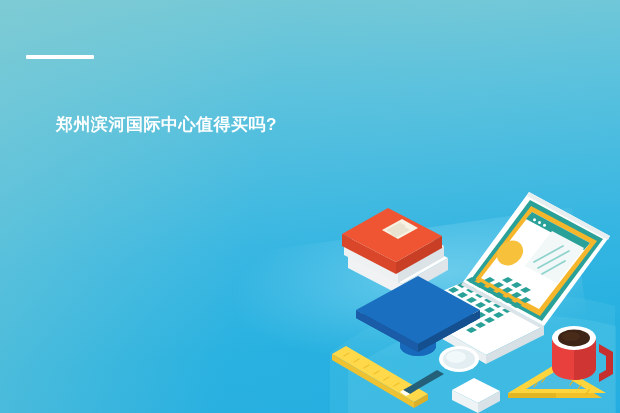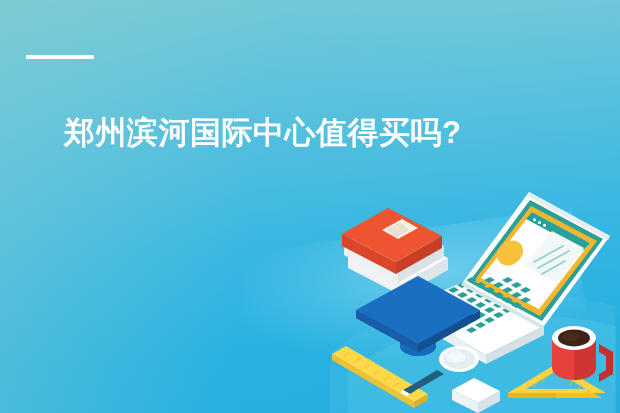--- a/index.html
+++ b/index.html
@@ -44,23 +44,23 @@
     top: 55px;
     width: 68px;
     height: 4px;
     background: #ffffff;
     border-radius: 1px;
   }
   .title {
     position: absolute;
     left: 56px;
     top: 108px;
-    margin: 8px;
+    margin: 0;
     color: #ffffff;
-    font-size: 31px;
+    font-size: 17px;
     font-weight: 700;
     letter-spacing: 0.5px;
     line-height: 34px;
     white-space: nowrap;
   }
 
   
   .scene {
     position: absolute;
     right: 0;

